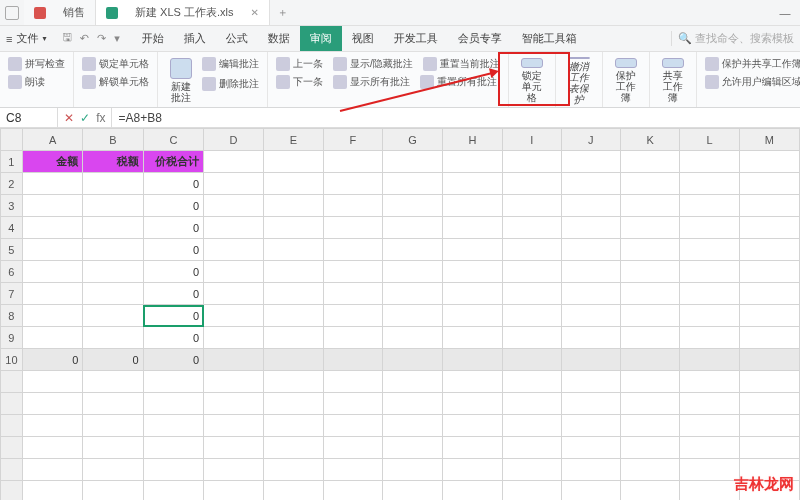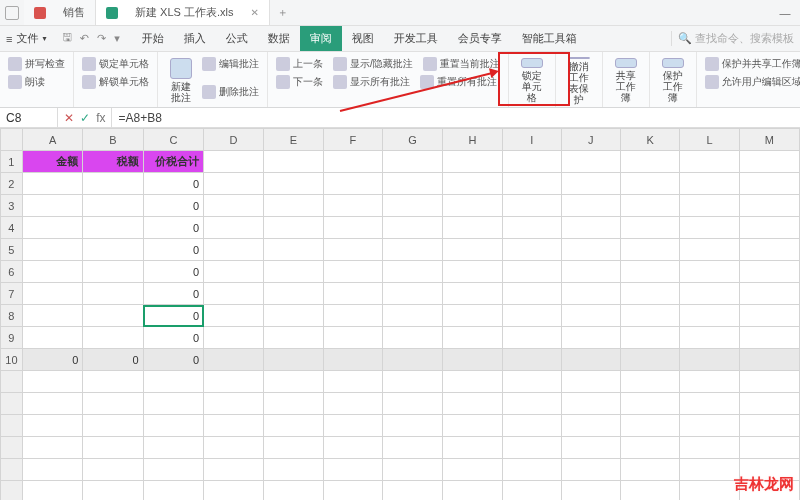--- a/index.html
+++ b/index.html
@@ -145,21 +145,21 @@
           <span class="ic"></span>
           <span>解锁单元格</span>
         </div>
       </div>
   </div>
   <div class="rgroup" style="flex-direction:row;">
     <div class="bigbtn">
         <div class="bic"></div>
         <div class="lbl">新建批注</div>
       </div>
-    <div style="display:flex;flex-direction:column;gap:12px;">
+    <div style="display:flex;flex-direction:column;gap:4px;">
       <div class="rbtn">
           <span class="ic"></span>
           <span>编辑批注</span>
         </div>
       <div class="rbtn">
           <span class="ic"></span>
           <span>删除批注</span>
         </div>
     </div>
   </div>
@@ -192,36 +192,36 @@
           <span>重置所有批注</span>
         </div>
     </div>
   </div>
   <div class="rgroup" style="flex-direction:row;">
     <div class="bigbtn">
         <div class="bic"></div>
         <div class="lbl">锁定单元格</div>
       </div>
   </div>
+  <div class="rgroup" style="flex-direction:row;font-style:italic;">
+    <div class="bigbtn">
+        <div class="bic"></div>
+        <div class="lbl">撤消工作表保护</div>
+      </div>
+  </div>
   <div class="rgroup" style="flex-direction:row;">
     <div class="bigbtn">
         <div class="bic"></div>
-        <div class="lbl">撤消工作表保护</div>
+        <div class="lbl">保护工作簿</div>
       </div>
   </div>
   <div class="rgroup" style="flex-direction:row;">
     <div class="bigbtn">
         <div class="bic"></div>
         <div class="lbl">共享工作簿</div>
-      </div>
-  </div>
-  <div class="rgroup" style="flex-direction:row;">
-    <div class="bigbtn">
-        <div class="bic"></div>
-        <div class="lbl">保护工作簿</div>
       </div>
   </div>
   <div class="rgroup">
     <div class="rrow">
         <div class="rbtn">
           <span class="ic"></span>
           <span>保护并共享工作簿</span>
         </div>
       </div>
     <div class="rrow">

